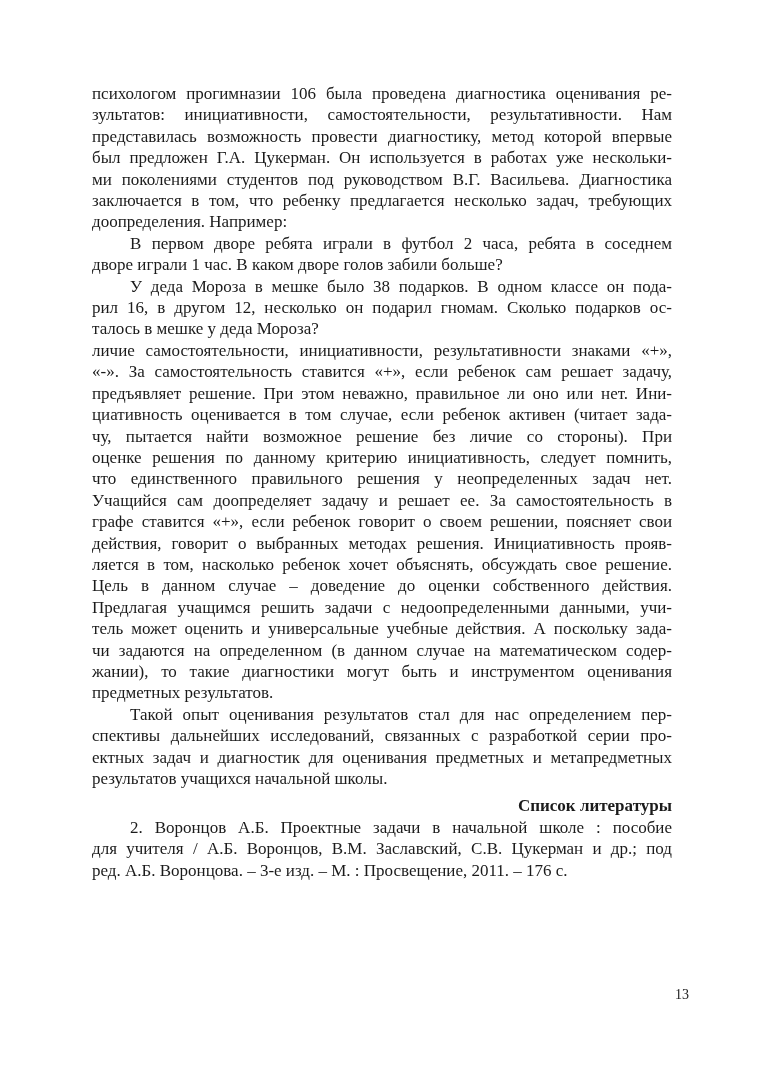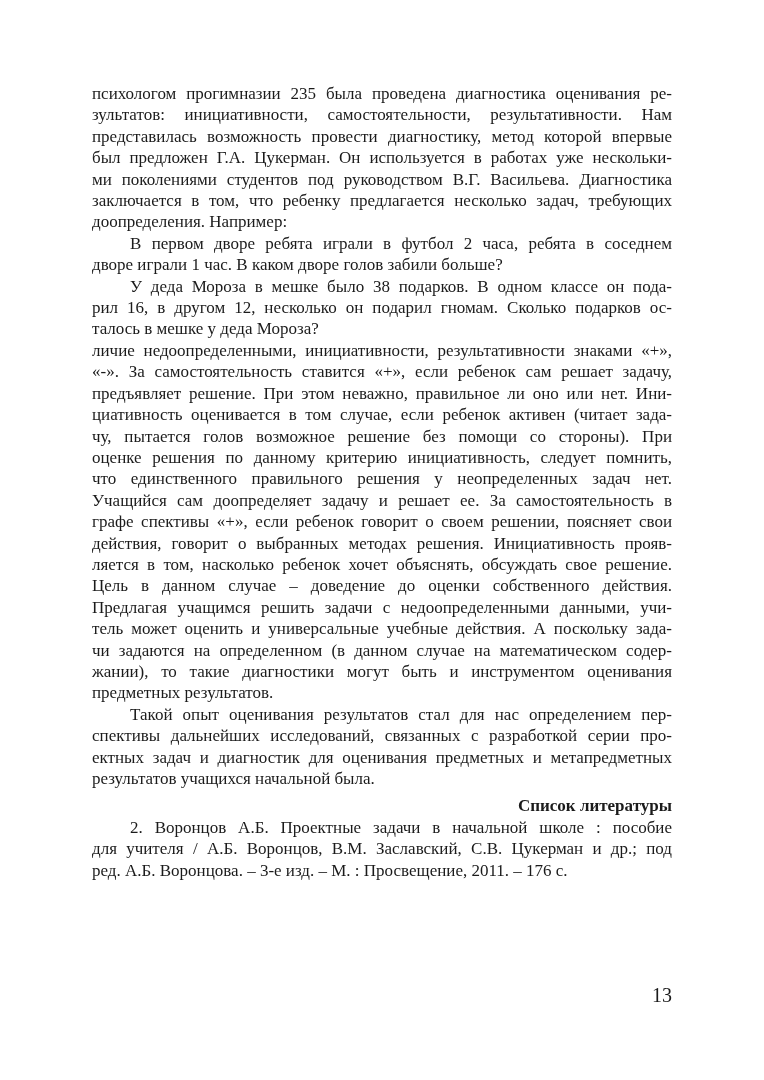--- a/index.html
+++ b/index.html
@@ -38,78 +38,78 @@
   }
   .bib-heading {
     margin-top: 6px;
     line-height: 21.4px;
     font-weight: bold;
     text-align: right;
   }
   .page-number {
     position: absolute;
     top: 985px;
-    right: 92px;
-    font-size: 20px;
+    right: 75px;
+    font-size: 14px;
     line-height: 20px;
     text-align: center;
   }
 </style>
 </head>
 <body>
 
 <div class="page">
   <div class="textblock">
 
     <div>
-      <div class="ln">психологом прогимназии 235 была проведена диагностика оценивания ре-</div>
+      <div class="ln">психологом прогимназии 106 была проведена диагностика оценивания ре-</div>
       <div class="ln">зультатов: инициативности, самостоятельности, результативности. Нам</div>
       <div class="ln">представилась возможность провести диагностику, метод которой впервые</div>
       <div class="ln">был предложен Г.А. Цукерман. Он используется в работах уже нескольки-</div>
       <div class="ln">ми поколениями студентов под руководством В.Г. Васильева. Диагностика</div>
       <div class="ln">заключается в том, что ребенку предлагается несколько задач, требующих</div>
       <div class="ln ln-last">доопределения. Например:</div>
     </div>
 
     <div>
       <div class="ln fi">В первом дворе ребята играли в футбол 2 часа, ребята в соседнем</div>
       <div class="ln ln-last">дворе играли 1 час. В каком дворе голов забили больше?</div>
     </div>
 
     <div>
       <div class="ln fi">У деда Мороза в мешке было 38 подарков. В одном классе он пода-</div>
       <div class="ln">рил 16, в другом 12, несколько он подарил гномам. Сколько подарков ос-</div>
       <div class="ln ln-last">талось в мешке у деда Мороза?</div>
     </div>
 
     <div>
-      <div class="ln">личие недоопределенными, инициативности, результативности знаками «+»,</div>
+      <div class="ln">личие самостоятельности, инициативности, результативности знаками «+»,</div>
       <div class="ln">«-». За самостоятельность ставится «+», если ребенок сам решает задачу,</div>
       <div class="ln">предъявляет решение. При этом неважно, правильное ли оно или нет. Ини-</div>
       <div class="ln">циативность оценивается в том случае, если ребенок активен (читает зада-</div>
-      <div class="ln">чу, пытается голов возможное решение без помощи со стороны). При</div>
+      <div class="ln">чу, пытается найти возможное решение без личие со стороны). При</div>
       <div class="ln">оценке решения по данному критерию инициативность, следует помнить,</div>
       <div class="ln">что единственного правильного решения у неопределенных задач нет.</div>
       <div class="ln">Учащийся сам доопределяет задачу и решает ее. За самостоятельность в</div>
-      <div class="ln">графе спективы «+», если ребенок говорит о своем решении, поясняет свои</div>
+      <div class="ln">графе ставится «+», если ребенок говорит о своем решении, поясняет свои</div>
       <div class="ln">действия, говорит о выбранных методах решения. Инициативность прояв-</div>
       <div class="ln">ляется в том, насколько ребенок хочет объяснять, обсуждать свое решение.</div>
       <div class="ln">Цель в данном случае – доведение до оценки собственного действия.</div>
       <div class="ln">Предлагая учащимся решить задачи с недоопределенными данными, учи-</div>
       <div class="ln">тель может оценить и универсальные учебные действия. А поскольку зада-</div>
       <div class="ln">чи задаются на определенном (в данном случае на математическом содер-</div>
       <div class="ln">жании), то такие диагностики могут быть и инструментом оценивания</div>
       <div class="ln ln-last">предметных результатов.</div>
     </div>
 
     <div>
       <div class="ln fi">Такой опыт оценивания результатов стал для нас определением пер-</div>
       <div class="ln">спективы дальнейших исследований, связанных с разработкой серии про-</div>
       <div class="ln">ектных задач и диагностик для оценивания предметных и метапредметных</div>
-      <div class="ln ln-last">результатов учащихся начальной была.</div>
+      <div class="ln ln-last">результатов учащихся начальной школы.</div>
     </div>
 
     <section>
       <div class="bib-heading">Список литературы</div>
 
 
       <div>
         <div class="ln fi">2. Воронцов А.Б. Проектные задачи в начальной школе : пособие</div>
         <div class="ln">для учителя / А.Б. Воронцов, В.М. Заславский, С.В. Цукерман и др.; под</div>
         <div class="ln ln-last">ред. А.Б. Воронцова. – 3-е изд. – М. : Просвещение, 2011. – 176 с.</div>

